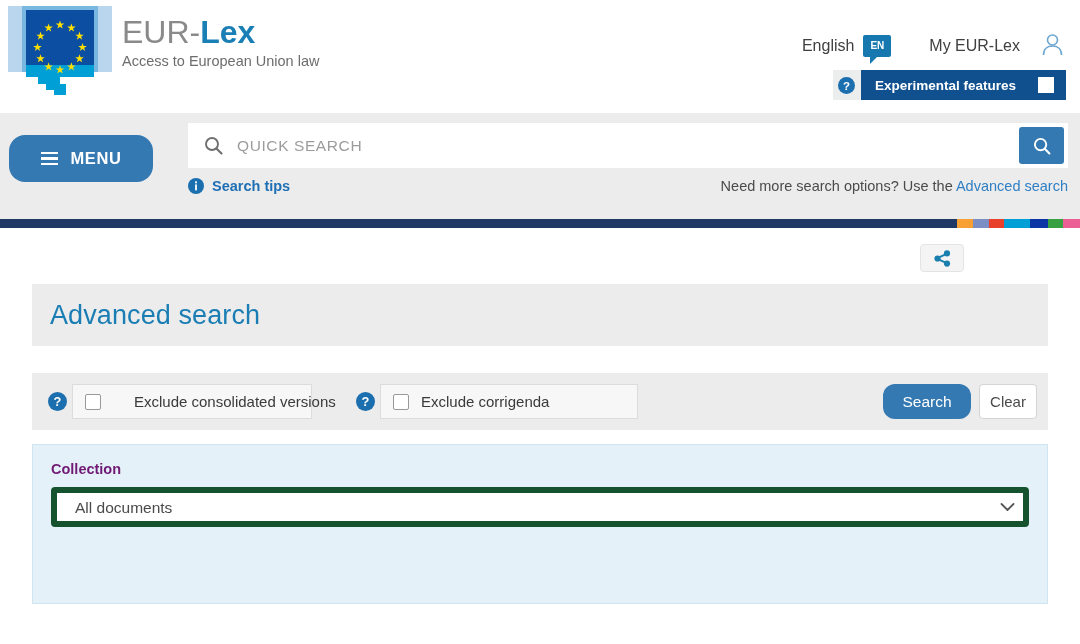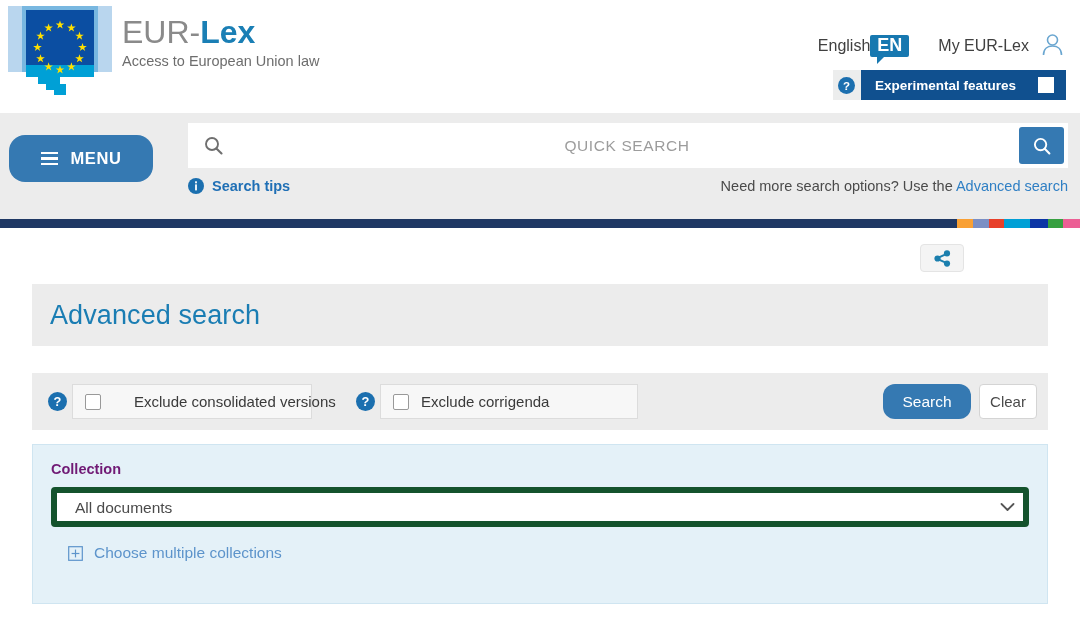--- a/index.html
+++ b/index.html
@@ -40,30 +40,31 @@
     color: #6d6d6d;
     margin-top: 2px;
     line-height: 18px;
   }
 
   .lang-area {
     position: absolute;
     right: 14px; top: 32px;
     display: flex;
     align-items: center;
+    gap: 9px;
   }
   .lang-label {
     font-size: 16px;
     color: #404040;
   }
   .lang-badge {
     position: relative;
     background: #1778b0;
     color: #fff;
-    font-size: 18px;
+    font-size: 10px;
     font-weight: 700;
     padding: 3px 7px 4px 7px;
     border-radius: 2px;
     line-height: 15px;
   }
   .lang-badge::after {
     content: "";
     position: absolute;
     left: 7px; bottom: -7px;
     width: 0; height: 0;
@@ -150,21 +151,20 @@
     flex: 1 1 auto;
     border: none;
     outline: none;
     background: transparent;
     margin-left: 12px;
     font-size: 15.5px;
     letter-spacing: 0.3px;
     color: #333;
     font-family: "Liberation Sans", sans-serif;
     height: 100%;
-    text-align: center;
   }
   .qsearch-input::placeholder { color: #9c9c9c; letter-spacing: 0.6px; }
   .qsearch-submit {
     width: 45px; height: 37px;
     margin-right: 4px;
     background: #3579b2;
     border: none;
     border-radius: 3px;
     cursor: pointer;
     display: flex;
@@ -541,22 +541,14 @@
 
     <div class="select-wrap">
       <select class="collection-select">
         <option>All documents</option>
       </select>
       <svg class="select-chevron" width="15" height="10" viewBox="0 0 15 10">
         <polyline points="1.5,2 7.5,8 13.5,2" fill="none" stroke="#555555" stroke-width="1.8" stroke-linecap="round" stroke-linejoin="round"></polyline>
       </svg>
     </div>
 
-    <div class="multi-link">
-      <svg width="15" height="15" viewBox="0 0 15 15">
-        <rect x="0.7" y="0.7" width="13.6" height="13.6" fill="none" stroke="#5d94cb" stroke-width="1.2"></rect>
-        <line x1="7.5" y1="3.6" x2="7.5" y2="11.4" stroke="#5d94cb" stroke-width="1.2"></line>
-        <line x1="3.6" y1="7.5" x2="11.4" y2="7.5" stroke="#5d94cb" stroke-width="1.2"></line>
-      </svg>
-      <a href="#">Choose multiple collections</a>
-    </div>
   </div>
 </div>
 
 </body></html>

